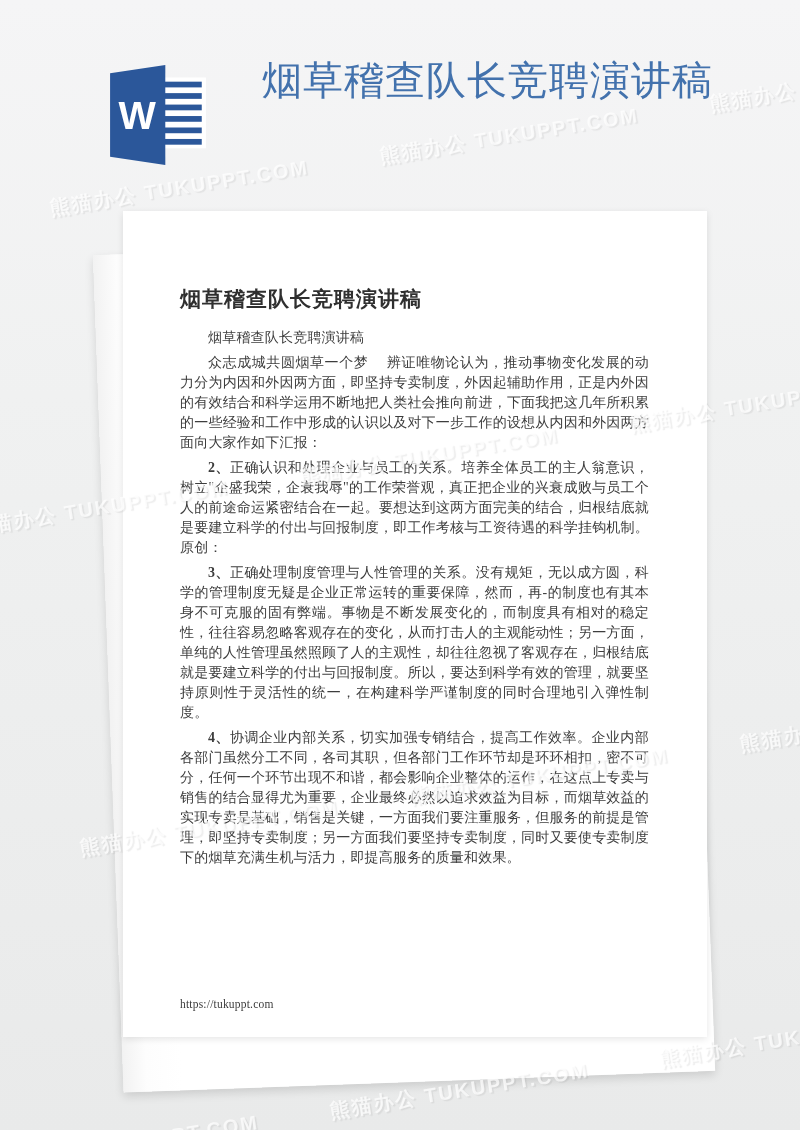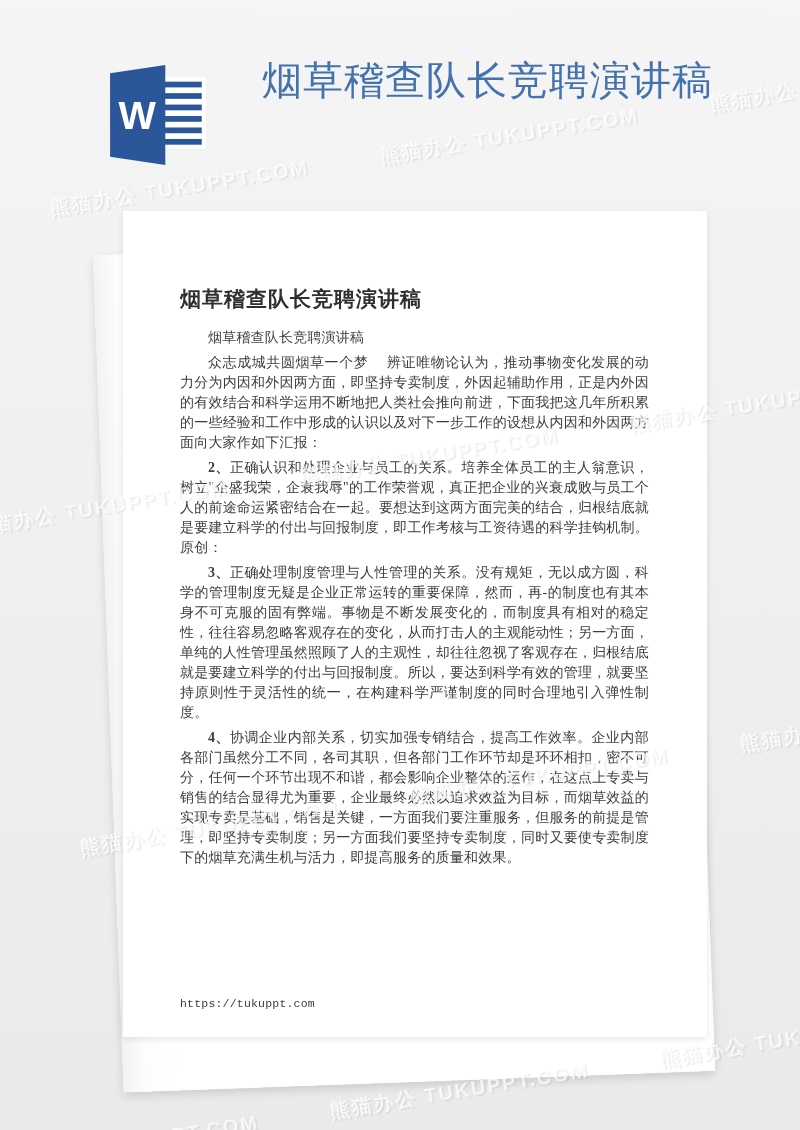--- a/index.html
+++ b/index.html
@@ -45,21 +45,21 @@
   .doc-body {
     font-family: "Liberation Serif", "DejaVu Serif", serif;
     font-size: 14px; line-height: 20px; color: #3d3d3d;
     text-align: justify; letter-spacing: 0.2px;
   }
   .doc-body p { text-indent: 2em; margin: 0 0 5px 0; }
   .doc-body p.bold { font-weight: bold; }
   .doc-body .lead { font-weight: bold; }
   .doc-footer-link {
     position: absolute; left: 57px; bottom: 27px;
-    font-family: Liberation Mono, monospace;
+    font-family: Liberation Serif, serif;
     font-size: 11.5px; color: #3c3c3c; letter-spacing: 0.2px;
   }
 
   
   .wm-layer { position: absolute; inset: 0; pointer-events: none; z-index: 30; }
   .wm {
     position: absolute;
     font-size: 20px; font-weight: 700; letter-spacing: 2px;
     white-space: nowrap;
     color: rgba(255,255,255,0.72);

